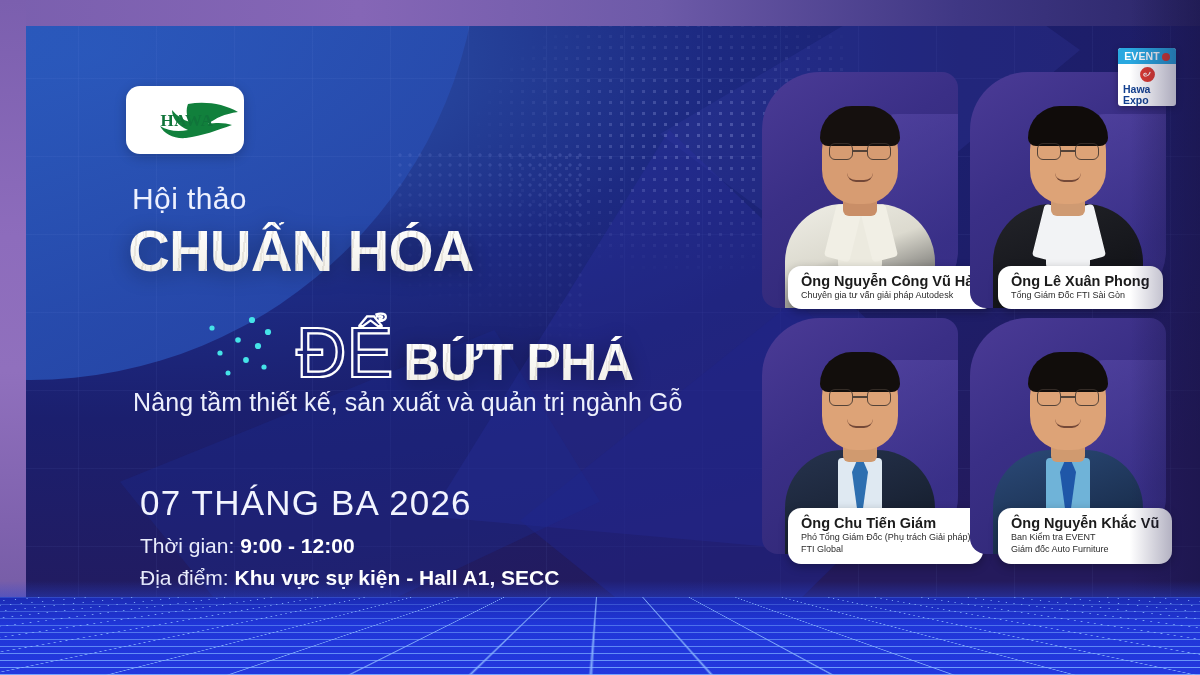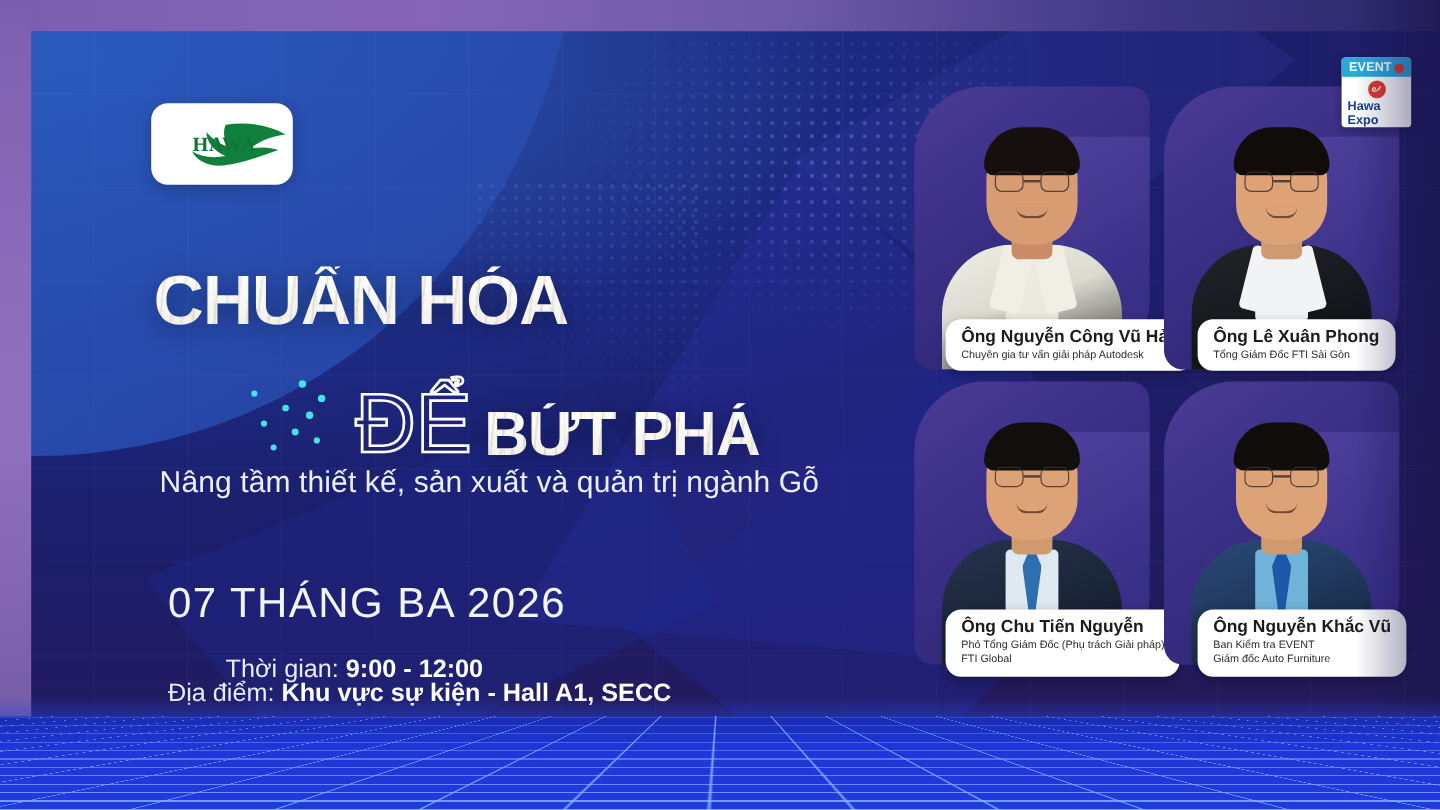--- a/index.html
+++ b/index.html
@@ -142,21 +142,21 @@
     font-size:25px; font-weight:300; letter-spacing:.1px; color:#eceffc;
   }
   .date{
     position:absolute; left:140px; top:483px;
     font-size:35px; font-weight:300; letter-spacing:1.2px; color:#f2f4ff;
   }
   .info-line{
     position:absolute; left:140px;
     font-size:21px; font-weight:300; color:#e9ecfb; white-space:nowrap;
   }
-  .info-time{ top:546px;margin-left:48px; }
+  .info-time{ top:534px; }
   .info-place{ top:566px;text-align:right; }
   .info-line b{ font-weight:700; color:#ffffff; }
 
   
   .expo-badge{
     position:absolute; left:1118px; top:48px; width:58px; height:58px;
     background:#fff; border-radius:3px; overflow:hidden;
     box-shadow:0 2px 7px rgba(0,0,0,.3);
     display:flex; flex-direction:column;
   }
@@ -284,20 +284,21 @@
 
   <div class="hawa-logo">
     <span class="wordmark">HAWA</span>
     <svg width="82" height="46" viewBox="0 0 82 46">
       <path d="M30 4 C48 1, 66 4, 80 12 C66 14, 58 18, 50 24 C60 22, 68 23, 74 25
                C60 30, 44 36, 28 38 C16 39, 6 34, 2 26 C10 31, 20 32, 30 30
                C20 26, 14 18, 14 10 C19 16, 25 20, 32 22 C28 16, 28 9, 30 4 Z" fill="#11803c"></path>
     </svg>
   </div>
 
+  <div class="kicker">Hội thảo</div>
   <div class="title-1">CHUẨN HÓA</div>
 
   <div class="row2">
     <svg class="speedlines" viewBox="0 0 160 72">
       <defs>
         <linearGradient id="sl" x1="0" y1="0" x2="1" y2="0">
           <stop offset="0%" stop-color="#1c3fae" stop-opacity="0"></stop>
           <stop offset="55%" stop-color="#2f7de0"></stop>
           <stop offset="100%" stop-color="#45e3e8"></stop>
         </linearGradient>
@@ -404,21 +405,21 @@
         <div class="glasses">
             <i class="l"></i>
             <i class="r"></i>
             <b></b>
           </div>
         <div class="smile"></div>
       </div>
     </div>
   </div>
   <div class="nameplate" style="left:788px; top:508px;">
-    <div class="nm">Ông Chu Tiến Nguyễn</div>
+    <div class="nm">Ông Chu Tiến Giám</div>
     <div class="rl">Phó Tổng Giám Đốc (Phụ trách Giải pháp)</div>
     <div class="rl">FTI Global</div>
   </div>
 
   <div class="speaker" style="left:970px; top:318px; width:196px; height:236px;">
     <div class="sp-shape"></div>
     <div class="sp-photo">
       <div class="pr" style="width:196px; height:222px;">
         <div class="body" style="background:linear-gradient(160deg,#2b4a78 0%,#1e3558 55%,#12233d 100%);"></div>
         <div class="shirt" style="background:#6fb3d8;"></div>

